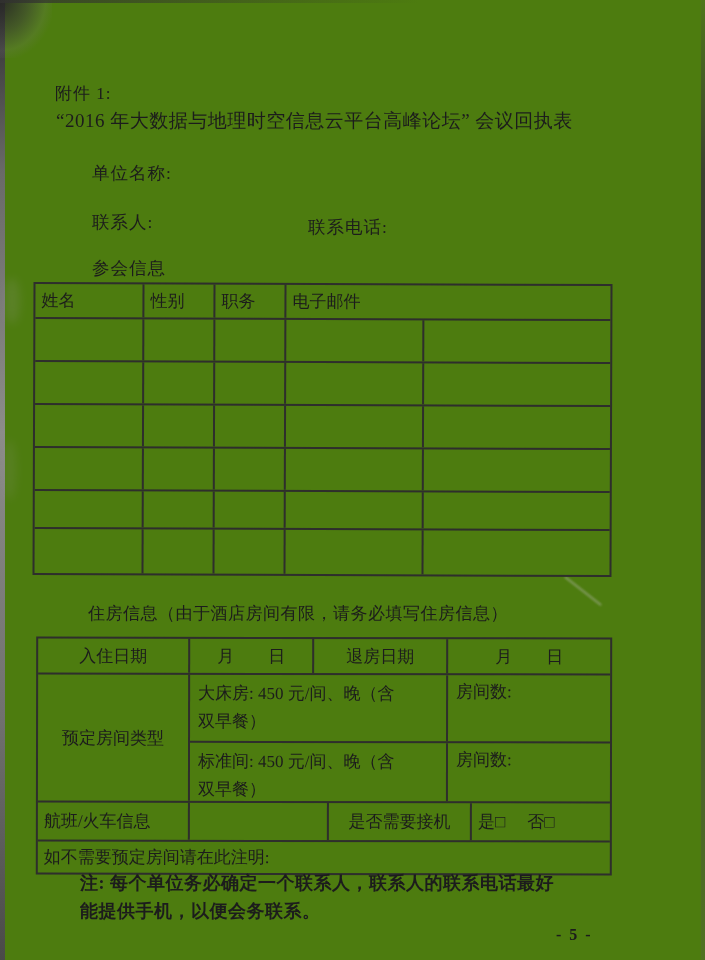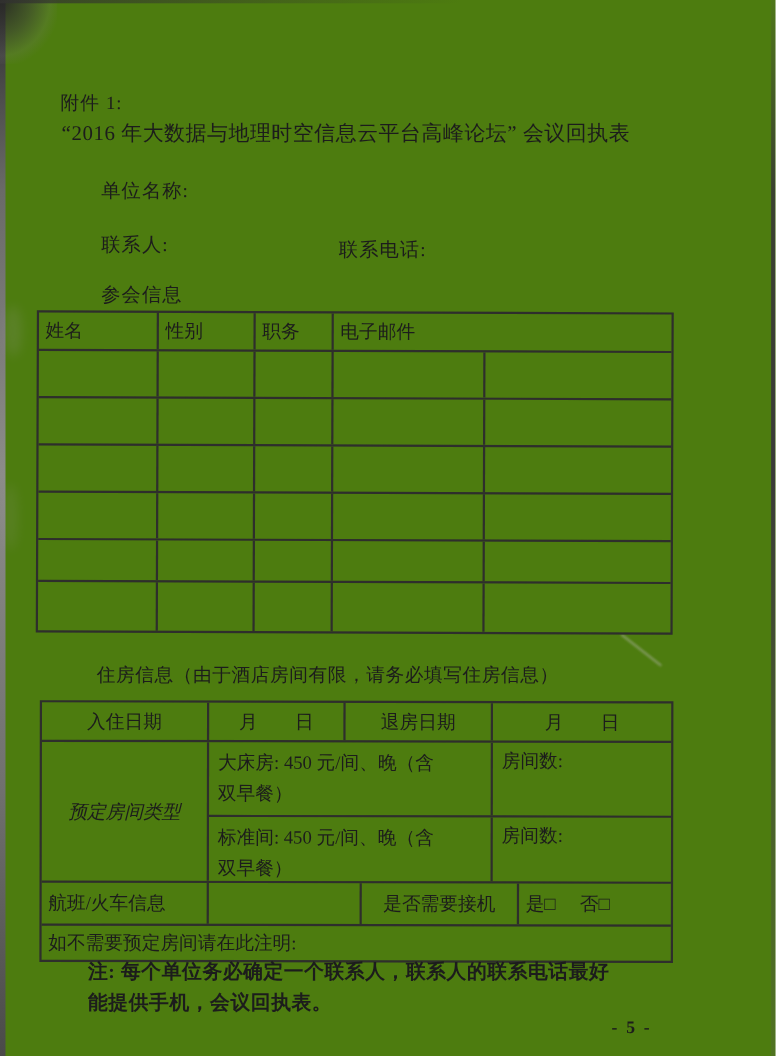--- a/index.html
+++ b/index.html
@@ -38,29 +38,29 @@
   
   .tbl{position:absolute;border:2px solid #2e2e2c;background:transparent;}
   .row{display:flex;border-bottom:2px solid #2e2e2c;}
   .row:last-child{border-bottom:none;}
   .cell{box-sizing:border-box;border-right:2px solid #2e2e2c;
     font-size:17px;padding:4px 6px;overflow:hidden;}
   .cell:last-child{border-right:none;}
   .tbl1{left:33px;top:283px;width:575px;transform:rotate(.2deg);}
   .tbl1 .hrow{height:33px;}
   .tbl1 .drow{height:41px;}
-  .tbl1 .c1{width:109px;}.tbl1 .c2{width:88px;}.tbl1 .c3{width:71px;}
+  .tbl1 .c1{width:109px;}.tbl1 .c2{width:71px;}.tbl1 .c3{width:71px;}
   .tbl1 .c4{width:138px;}.tbl1 .c5{flex:1;}
   .tbl1 .hrow .cell{display:flex;align-items:center;}
   .tbl2{left:36px;top:637px;width:572px;transform:rotate(.1deg);}
   .r-dates{height:34px;}
   .r-dates .cell{display:flex;align-items:center;justify-content:center;padding:0 4px;}
   .d1{width:152px;}.d2{width:124px;}.d3{width:134px;}.d4{flex:1;}
   .r-rooms{height:126px;}
-  .roomtype{width:152px;display:flex;align-items:center;justify-content:center;text-align:center;font-style:italic;}
+  .roomtype{width:152px;display:flex;align-items:center;justify-content:center;text-align:center;}
   .roomsplit{flex:1;display:flex;flex-direction:column;border-right:none;padding:0;}
   .subrow{display:flex;flex:1;border-bottom:2px solid #2e2e2c;}
   .subrow:last-child{border-bottom:none;}
   .roomdesc{width:258px;box-sizing:border-box;border-right:2px solid #2e2e2c;
     font-size:17px;padding:5px 8px;line-height:28px;}
   .roomcount{flex:1;font-size:17px;padding:5px 8px;}
   .r-noroom{height:31px;}
   .r-noroom .cell{display:flex;align-items:center;}
   .r-flight{height:37px;}
   .r-flight .cell{display:flex;align-items:center;}
@@ -175,17 +175,17 @@
         <span>否□</span>
       </div>
     </div>
     <div class="row r-noroom">
       <div class="cell" style="flex:1;">如不需要预定房间请在此注明:</div>
     </div>
   </div>
 
   <div class="footnote">
     <span>注: 每个单位务必确定一个联系人，联系人的联系电话最好</span><br>
-    <span>能提供手机，会议回执表。</span>
+    <span>能提供手机，以便会务联系。</span>
   </div>
   <div class="t pagenum">- 5 -</div>
 
 </div>
 
 </body></html>

